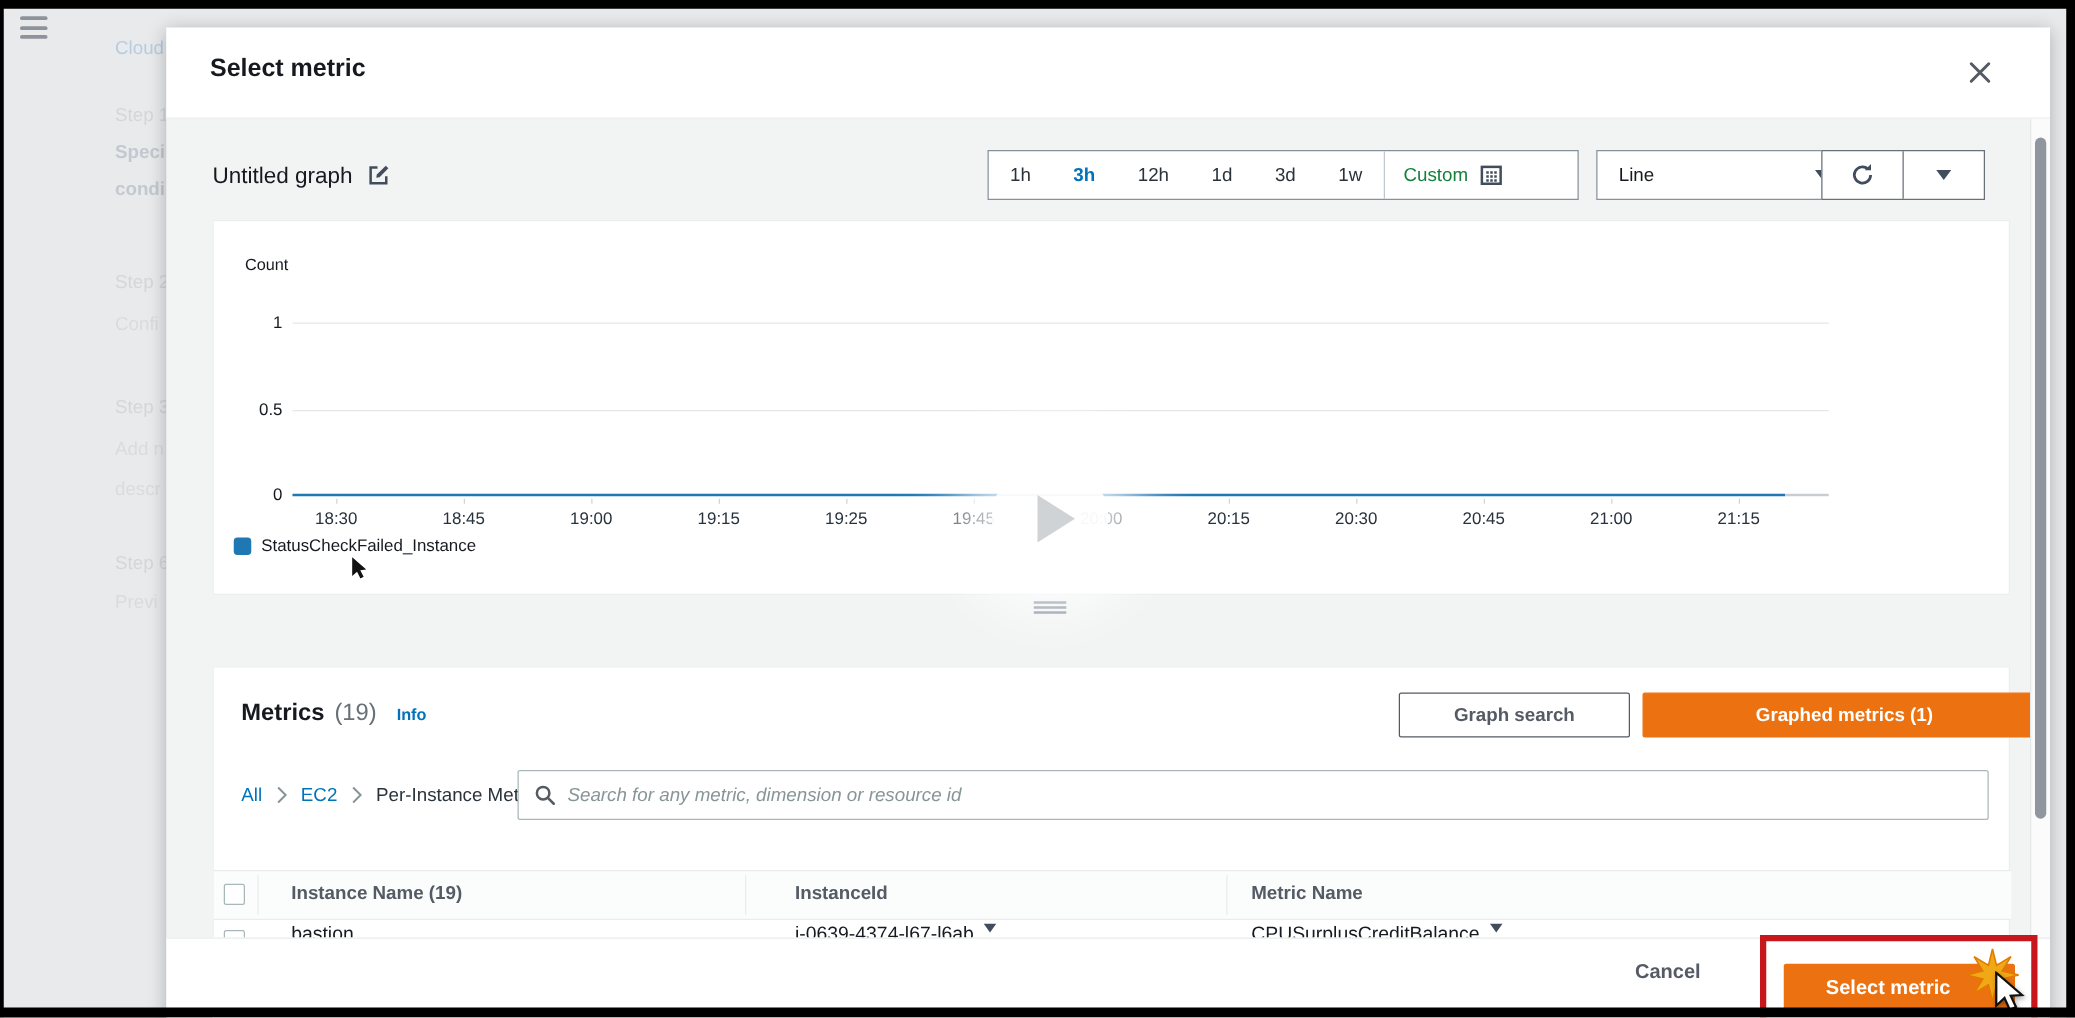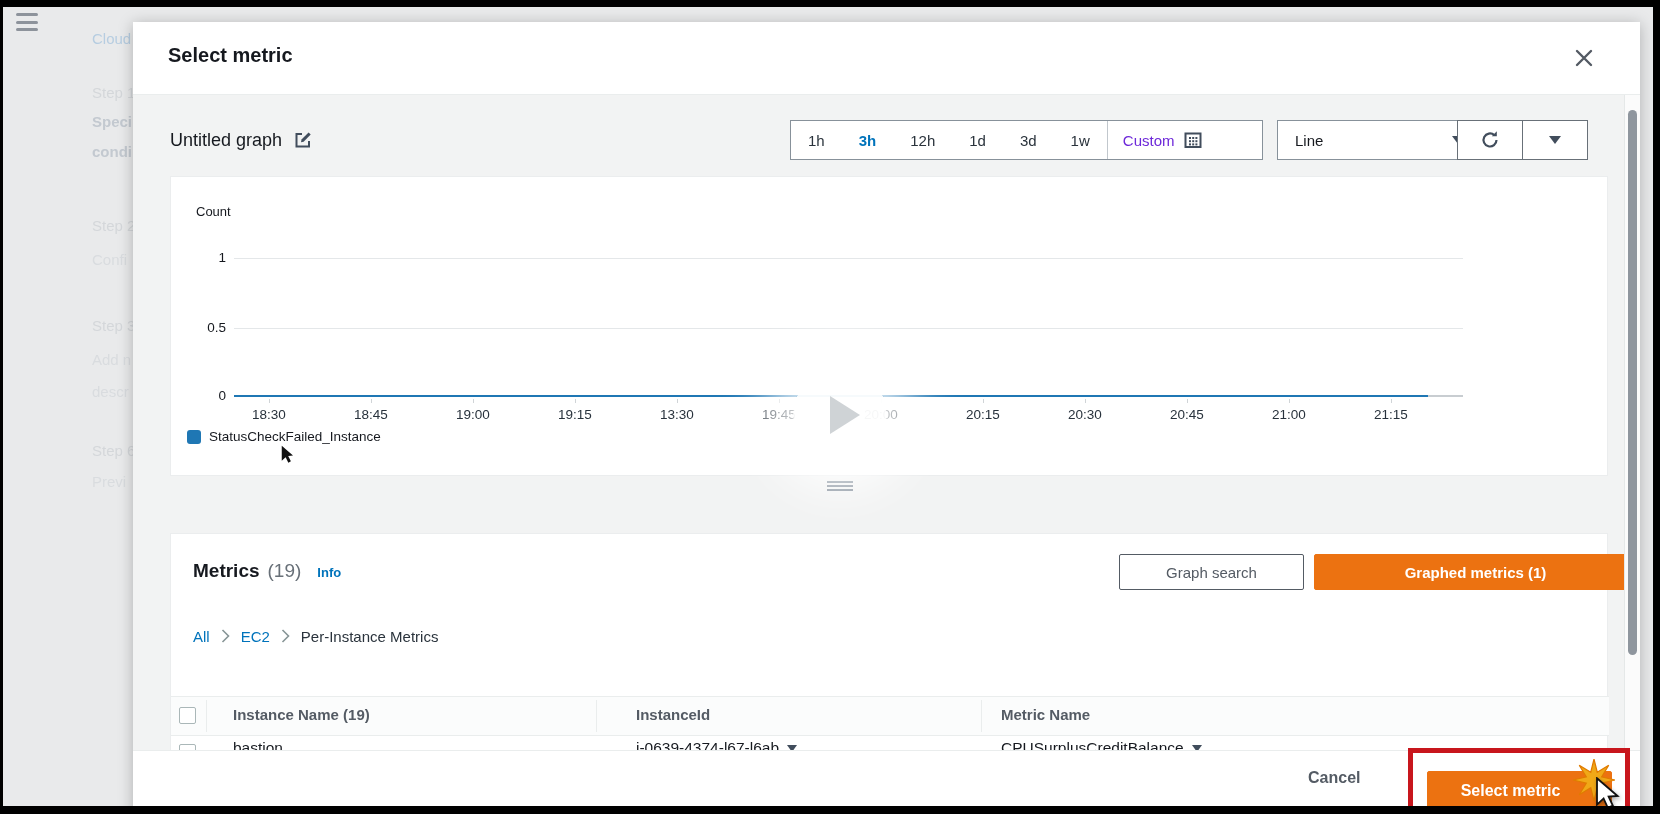--- a/index.html
+++ b/index.html
@@ -29,21 +29,21 @@
   .modal-title { position:absolute; left:35px; top:22px; font-size:20px; font-weight:700; color:#16191f; }
   .close-x { position:absolute; right:45px; top:25px; width:22px; height:22px; cursor:pointer; }
 
   
   .graph-name-row { position:absolute; left:37px; top:103px; height:30px; display:flex; align-items:center; gap:12px; }
   .graph-name { font-size:18px; color:#16191f; }
   .seg { position:absolute; left:657px; top:98px; width:473px; height:40px; background:#fff; border:1px solid #87919a; display:flex; align-items:stretch; }
   .seg-item { display:flex; align-items:center; padding:0 17px; font-size:15px; color:#2a333c; cursor:pointer; }
   .seg-item.active { color:#0073bb; font-weight:700; }
   .seg-sep { width:1px; background:#c1c7cd; margin:0; }
-  .seg-custom { display:flex; align-items:center; gap:10px; padding:0 15px; font-size:15px; color:#6d28d9; cursor:pointer; }
+  .seg-custom { display:flex; align-items:center; gap:10px; padding:0 15px; font-size:15px; color:#15803d; cursor:pointer; }
   .dd-select { position:absolute; left:1144px; top:98px; width:192px; height:40px; background:#fff; border:1px solid #87919a; display:flex; align-items:center; justify-content:space-between; padding:0 4px 0 17px; cursor:pointer; }
   .dd-select span.lbl { font-size:15px; color:#16191f; }
   .caret-down { width:0; height:0; border-left:6px solid transparent; border-right:6px solid transparent; border-top:8px solid #414d5c; }
   .refresh-group { position:absolute; left:1324px; top:98px; width:131px; height:40px; background:#fff; border:1px solid #687078; display:flex; }
   .refresh-group .cell { flex:1; display:flex; align-items:center; justify-content:center; cursor:pointer; }
   .refresh-group .cell + .cell { border-left:1px solid #687078; }
 
   
   .chart-card { position:absolute; left:37px; top:154px; width:1438px; height:300px; background:#fff; border:1px solid #ebedee; }
   .y-unit { position:absolute; left:25px; top:27px; font-size:13px; color:#16191f; }
@@ -63,36 +63,36 @@
   
   .resize-handle { position:absolute; left:694px; top:459px; width:26px; display:flex; flex-direction:column; gap:2px; cursor:row-resize; }
   .resize-handle i { display:block; height:2px; background:#7b8794; }
 
   
   .metrics-card { position:absolute; left:37px; top:511px; width:1438px; height:288px; background:#fff; border:1px solid #ebedee; }
   .metrics-heading { position:absolute; left:22px; top:26px; display:flex; align-items:baseline; gap:8px; }
   .metrics-heading .h { font-size:19px; font-weight:700; color:#16191f;text-align:right; }
   .metrics-heading .c { font-size:19px; color:#687078; }
   .metrics-heading .info { font-size:13px; font-weight:700; color:#0073bb; margin-left:8px; cursor:pointer; }
-  .btn-outline { position:absolute; top:20px; height:36px; background:#fff; border:1px solid #545b64; border-radius:2px; font-family:inherit; font-size:15px; font-weight:400; color:#545b64; cursor:pointer; }
+  .btn-outline { position:absolute; top:20px; height:36px; background:#fff; border:1px solid #545b64; border-radius:2px; font-family:inherit; font-size:15px; font-weight:700; color:#545b64; cursor:pointer; }
   .btn-orange { background:#ec7211; border:1px solid #ec7211; border-radius:2px; font-family:inherit; font-weight:700; color:#fff; cursor:pointer; }
   #graph-search-btn { left:948px; width:185px; }
   #graphed-metrics-btn { position:absolute; top:20px; left:1143px; width:323px; height:36px; font-size:15px; }
   .breadcrumb { position:absolute; left:22px; top:82px; height:40px; display:flex; align-items:center; gap:11px; }
   .crumb-link { font-size:15px; color:#0073bb; cursor:pointer; }
   .crumb-current { font-size:15px; color:#2a333c; }
   .search-box { position:absolute; left:243px; top:82px; width:1177px; height:40px; background:#fff; border:1px solid #aab7b8; border-radius:2px; display:flex; align-items:center; padding:0 12px; gap:9px; }
   .search-box input { flex:1; border:none; outline:none; font-family:inherit; font-size:15px; color:#16191f; background:transparent; }
   .search-box input::placeholder { color:#879596; font-style:italic; }
 
   .tbl-header { position:absolute; left:0; top:162px; width:1438px; height:40px; background:#fbfcfc; border-top:1px solid #eaeded; border-bottom:1px solid #eaeded; }
   .col-div { position:absolute; top:166px; height:32px; width:1px; background:#eaeded; }
   .th { position:absolute; top:172px; font-size:15px; font-weight:700; color:#545b64; }
   .checkbox { position:absolute; width:17px; height:17px; background:#fff; border:1px solid #aab7b8; border-radius:2px; cursor:pointer; }
-  .row-cell { position:absolute; top:205px; font-size:15.5px; color:#16191f; display:flex; align-items:center; gap:8px; }
+  .row-cell { position:absolute; top:205px; font-size:15.5px; color:#16191f; display:flex; gap:8px; }
   .cell-caret { width:0; height:0; border-left:5px solid transparent; border-right:5px solid transparent; border-top:7px solid #414d5c; }
 
   
   .modal-footer { position:absolute; left:0; top:728px; width:1507px; height:71px; background:#fff; border-top:1px solid #eaeded; z-index:5; }
   .cancel-btn { position:absolute; left:1175px; top:18px; background:none; border:none; font-family:inherit; font-size:16px; font-weight:700; color:#545b64; cursor:pointer; }
   .select-metric-btn { position:absolute; left:1294px; top:20px; width:185px; height:40px; font-size:16px; padding-right:18px; }
   .red-box { position:absolute; left:1275px; top:726px; width:222px; height:72px; border:5px solid #c8161d; z-index:9; pointer-events:none; }
   .starburst { position:absolute; left:1438px; top:735px; z-index:10; pointer-events:none; }
   .big-cursor { position:absolute; left:1462px; top:755px; z-index:11; pointer-events:none; filter:drop-shadow(1px 2px 2px rgba(0,0,0,.35)); }
 
@@ -206,21 +206,21 @@
       <div class="xtickmark" style="left:812px"></div>
       <div class="xtickmark" style="left:914px"></div>
       <div class="xtickmark" style="left:1016px"></div>
       <div class="xtickmark" style="left:1118px"></div>
       <div class="xtickmark" style="left:1220px"></div>
 
       <div class="xtick" style="left:66px">18:30</div>
       <div class="xtick" style="left:168px">18:45</div>
       <div class="xtick" style="left:270px">19:00</div>
       <div class="xtick" style="left:372px">19:15</div>
-      <div class="xtick" style="left:474px">13:30</div>
+      <div class="xtick" style="left:474px">19:25</div>
       <div class="xtick" style="left:576px">19:45</div>
       <div class="xtick" style="left:678px">20:00</div>
       <div class="xtick" style="left:780px">20:15</div>
       <div class="xtick" style="left:882px">20:30</div>
       <div class="xtick" style="left:984px">20:45</div>
       <div class="xtick" style="left:1086px">21:00</div>
       <div class="xtick" style="left:1188px">21:15</div>
 
       <div class="legend">
         <span class="legend-swatch"></span>
@@ -255,20 +255,27 @@
         <svg width="9" height="14" viewBox="0 0 9 14">
             <path d="M1.5 1 L7.5 7 L1.5 13" fill="none" stroke="#879596" stroke-width="1.6"></path>
           </svg>
         <span class="crumb-link">EC2</span>
         <svg width="9" height="14" viewBox="0 0 9 14">
             <path d="M1.5 1 L7.5 7 L1.5 13" fill="none" stroke="#879596" stroke-width="1.6"></path>
           </svg>
         <span class="crumb-current">Per-Instance Metrics</span>
       </div>
 
+      <div class="search-box">
+        <svg width="18" height="18" viewBox="0 0 18 18">
+          <circle cx="7.5" cy="7.5" r="5" fill="none" stroke="#545b64" stroke-width="2"></circle>
+          <path d="M11.5 11.5 L16 16" stroke="#545b64" stroke-width="2" stroke-linecap="round"></path>
+        </svg>
+        <input type="text" placeholder="Search for any metric, dimension or resource id" style="">
+      </div>
 
       <div class="tbl-header"></div>
       <span class="checkbox" style="left:8px; top:173px;"></span>
       <div class="col-div" style="left:35px"></div>
       <div class="col-div" style="left:425px"></div>
       <div class="col-div" style="left:810px"></div>
       <div class="th" style="left:62px">Instance Name (19)</div>
       <div class="th" style="left:465px">InstanceId</div>
       <div class="th" style="left:830px">Metric Name</div>
 

